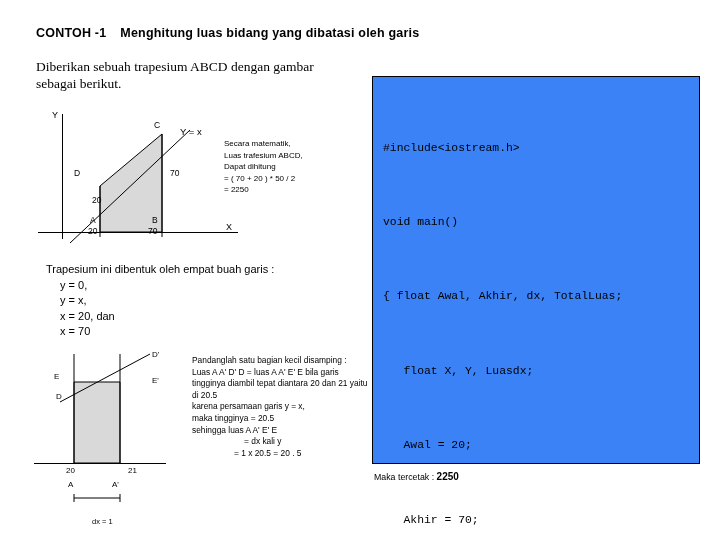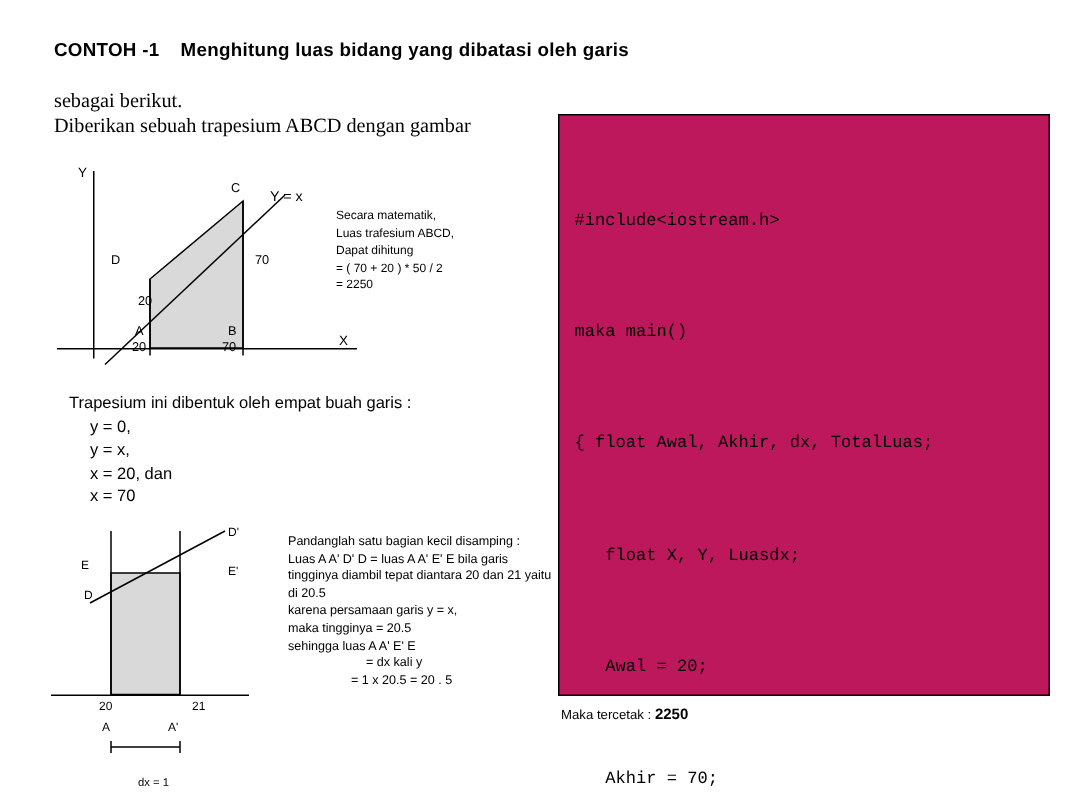--- a/index.html
+++ b/index.html
@@ -121,21 +121,21 @@
   #explain .ind1 { padding-left: 52px; }
   #explain .ind2 { padding-left: 42px; }
 
   
   #codebox {
     left: 372px;
     top: 76px;
     width: 326px;
     height: 386px;
     border: 1px solid #000;
-    background: #be185d;
+    background: #3b82f6;
   }
   #code {
     position: absolute;
     left: 10px;
     top: 9px;
     font-family: "Liberation Mono", monospace;
     font-size: 11.4px;
     line-height: 24.8px;
     white-space: pre;
   }
@@ -153,22 +153,22 @@
 </head>
 <body>
 
 <div class="page">
 
   <div class="abs" id="title">
     <span>CONTOH -1</span><span class="gap"></span><span>Menghitung luas bidang yang dibatasi oleh garis</span>
   </div>
 
   <div class="abs" id="intro">
+    <div>Diberikan sebuah trapesium ABCD dengan gambar</div>
     <div>sebagai berikut.</div>
-    <div>Diberikan sebuah trapesium ABCD dengan gambar</div>
   </div>
 
   <div class="abs" id="fig1">
     <svg width="220" height="140" style="position:absolute;left:0;top:0;">
 
       <polygon points="70,122 132,122 132,24 70,76" fill="#d9d9d9" stroke="#000000" stroke-width="1"></polygon>
 
       <line x1="40" y1="133" x2="160" y2="20" stroke="#000000" stroke-width="1"></line>
 
       <line x1="70" y1="76" x2="70" y2="122" stroke="#000000" stroke-width="1"></line>
@@ -243,21 +243,21 @@
     <div>karena persamaan garis y = x,</div>
     <div>maka tingginya = 20.5</div>
     <div>sehingga luas  A A' E' E</div>
     <div class="ind1">= dx kali  y</div>
     <div class="ind2">= 1 x 20.5  =  20 . 5</div>
   </div>
 
   <div class="abs" id="codebox">
     <div id="code">
       <span class="ln">#include&lt;iostream.h&gt;</span>
-      <span class="ln">maka main()</span>
+      <span class="ln">void main()</span>
       <span class="ln">{ float Awal, Akhir, dx, TotalLuas;</span>
       <span class="ln">   float X, Y, Luasdx;</span>
       <span class="ln">   Awal = 20;</span>
       <span class="ln">   Akhir = 70;</span>
       
       
       
       
       
       

